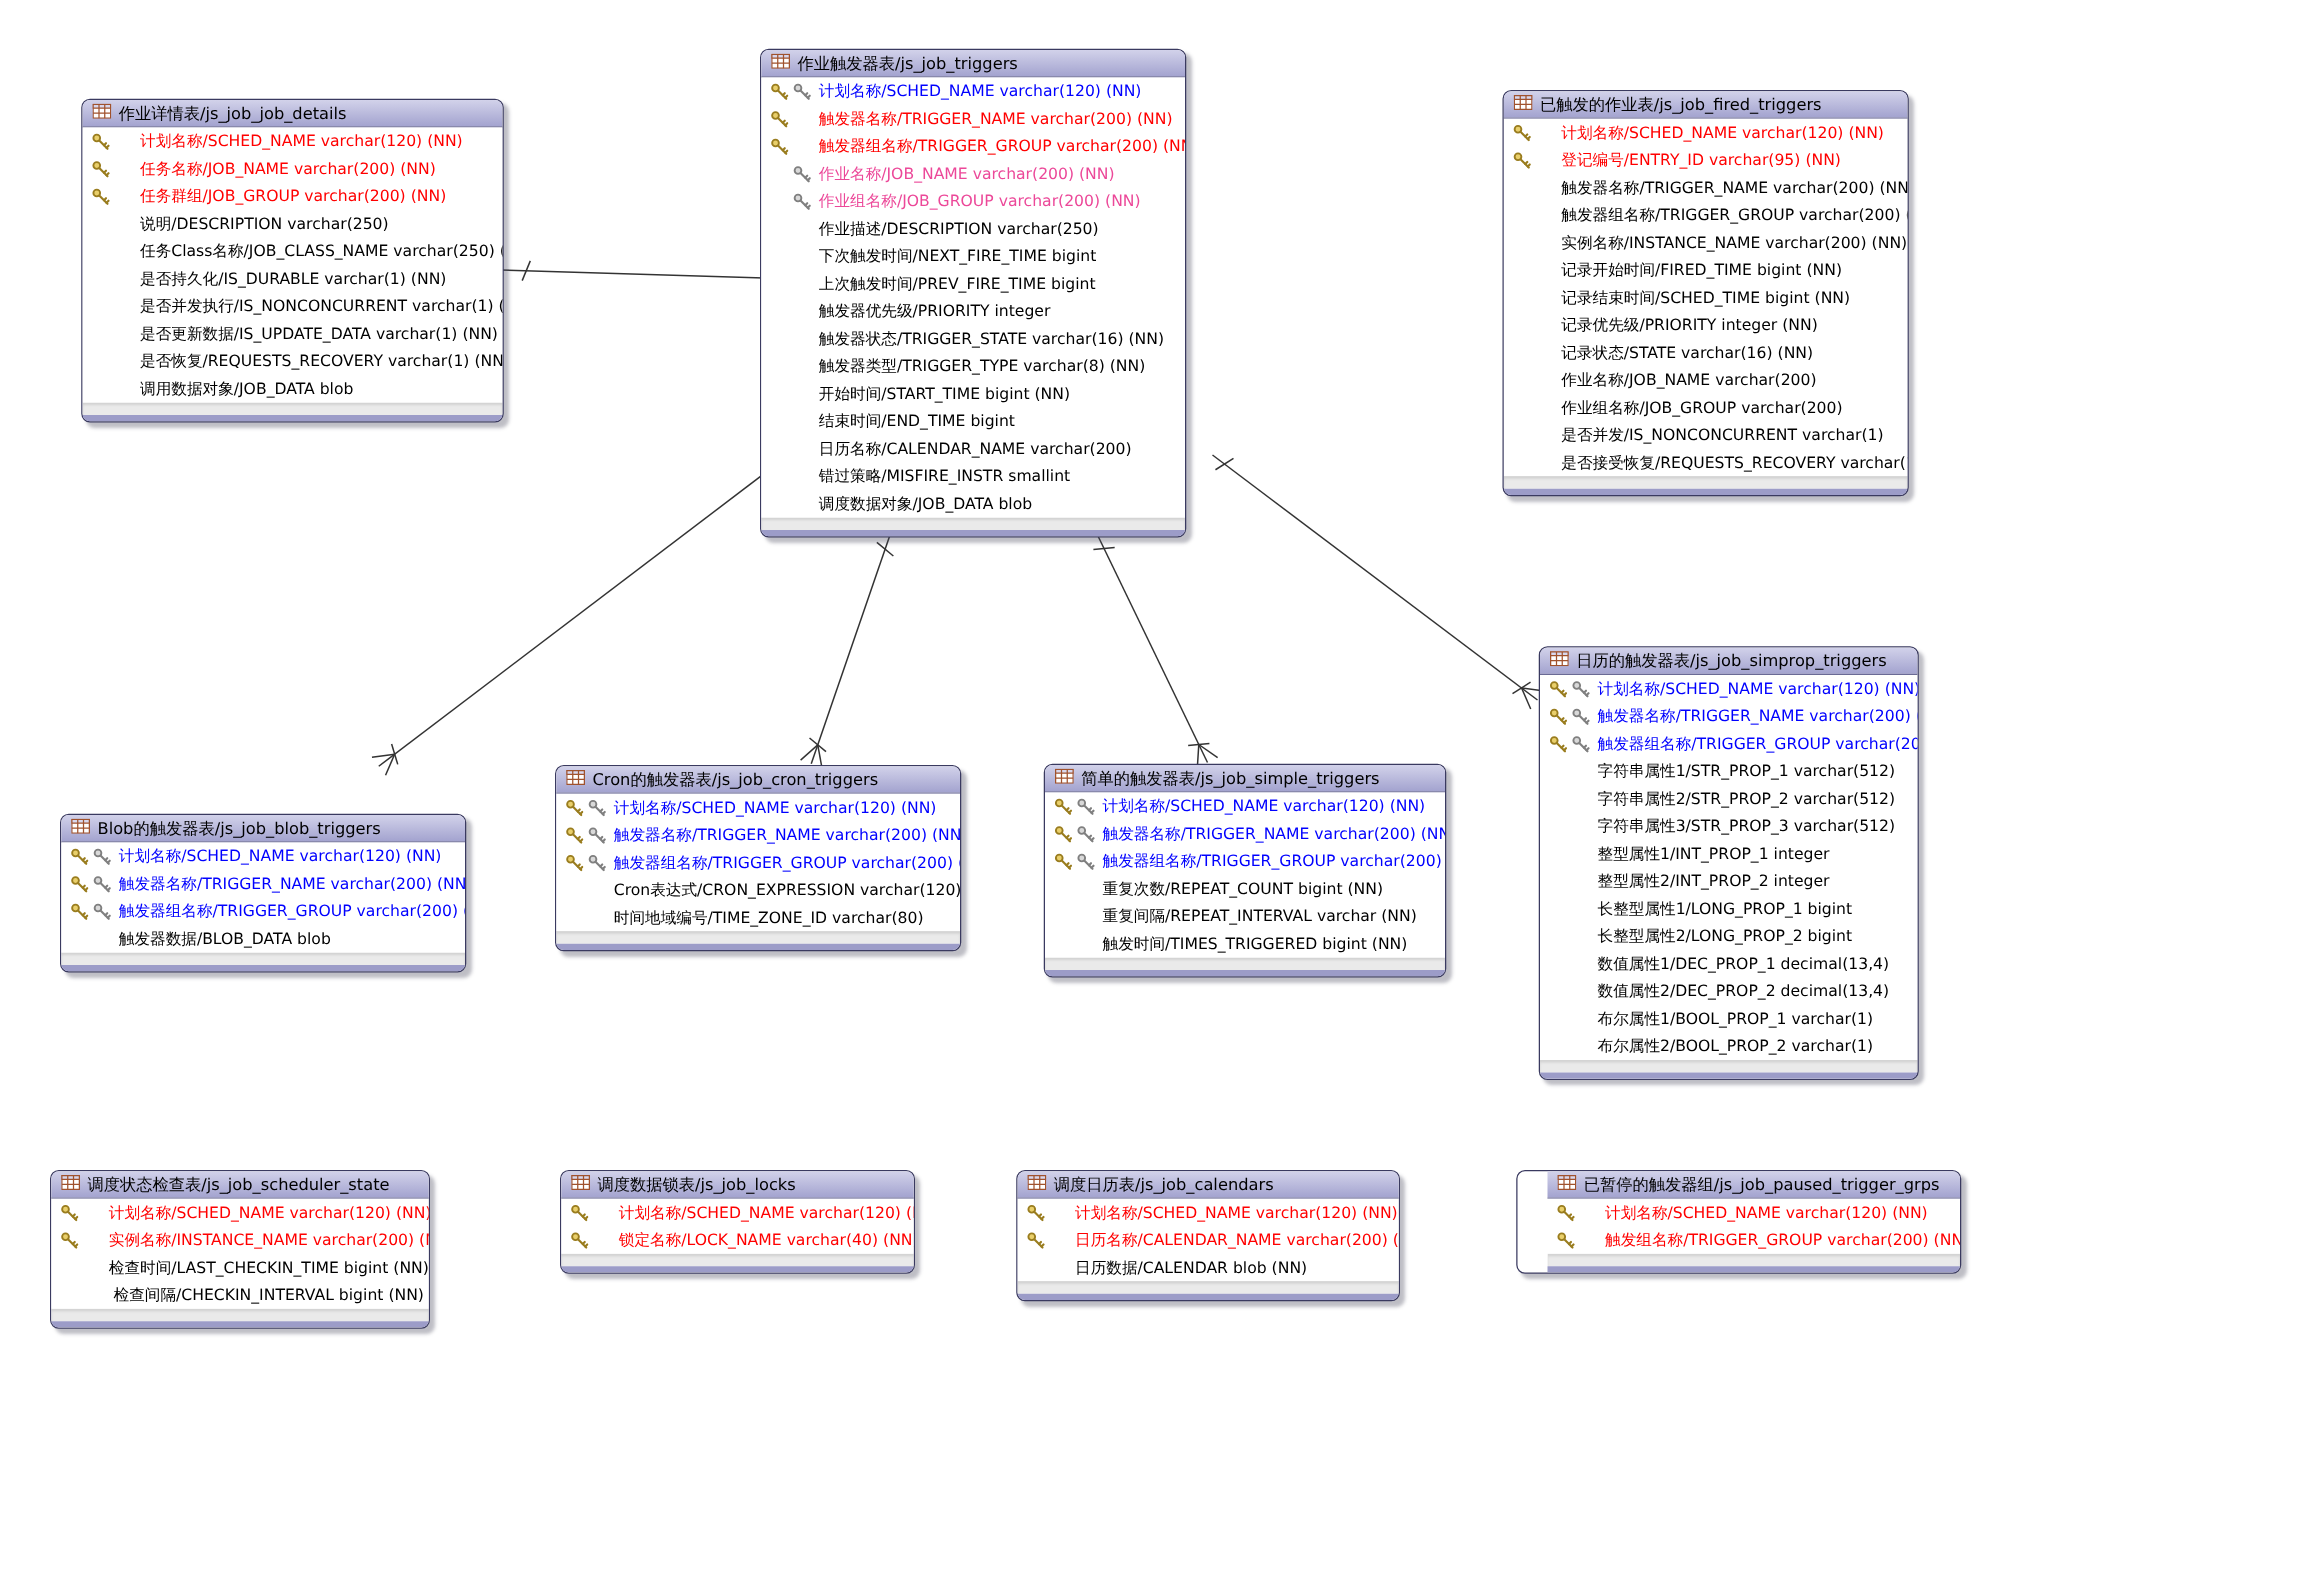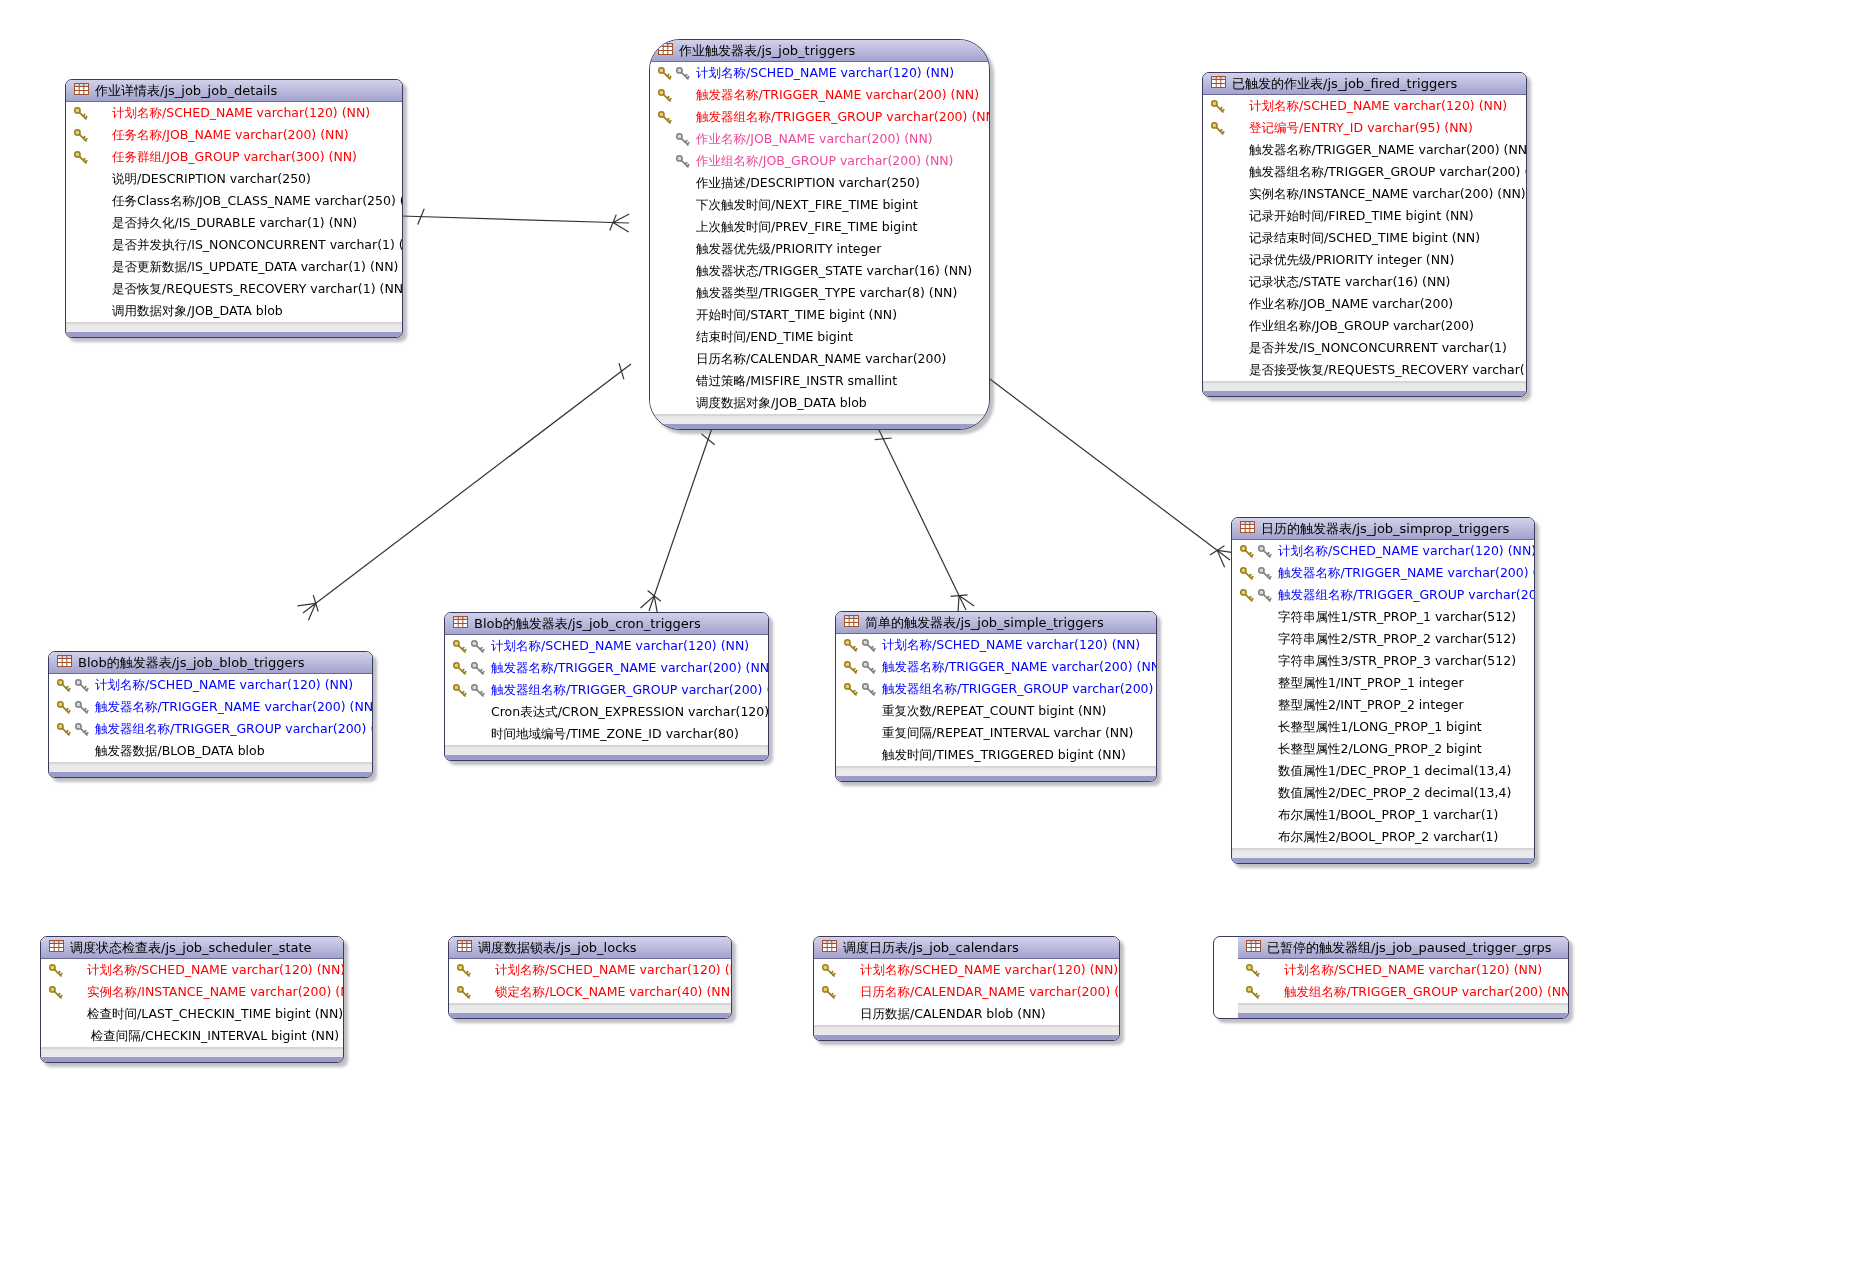--- a/index.html
+++ b/index.html
@@ -118,21 +118,21 @@
   <div class="field-row">
     <span class="key-slot slot1"><svg width="15" height="15" viewBox="0 0 15 15">
                 <circle cx="4.4" cy="4.4" r="2.7" fill="#e9cf6b" stroke="#9a7d1f" stroke-width="1.5"></circle>
                 <g stroke="#9a7d1f" stroke-width="1.7" stroke-linecap="round" fill="none">
                   <path d="M6.6 6.6 L13 13"></path>
                   <path d="M10.2 10.2 L11.8 8.6"></path>
                   <path d="M12.2 12.2 L13.8 10.6"></path>
                 </g>
               </svg></span>
     <span class="key-slot slot2"></span>
-    <span class="field-text f-red">任务群组/JOB_GROUP varchar(300) (NN)</span>
+    <span class="field-text f-red">任务群组/JOB_GROUP varchar(200) (NN)</span>
   </div>
 
   <div class="field-row">
     <span class="key-slot slot1"></span>
     <span class="key-slot slot2"></span>
     <span class="field-text f-black">说明/DESCRIPTION varchar(250)</span>
   </div>
 
   <div class="field-row">
     <span class="key-slot slot1"></span>
@@ -167,21 +167,21 @@
   <div class="field-row">
     <span class="key-slot slot1"></span>
     <span class="key-slot slot2"></span>
     <span class="field-text f-black">调用数据对象/JOB_DATA blob</span>
   </div>
 </div>
     <div class="table-footer"></div>
     <div class="table-bottombar"></div>
   </div>
 
-  <div class="table-card" style="left: 649px; top: 39px; width: 339px; border-radius: 31px;">
+  <div class="table-card" style="left: 608px; top: 39px; width: 339px;">
     <div class="table-header">
       <span class="table-icon"><svg width="15" height="12" viewBox="0 0 15 12">
               <rect x="0.5" y="0.5" width="14" height="11" fill="#ffffff" stroke="#a0522d"></rect>
               <rect x="0.5" y="0.5" width="14" height="3" fill="#d8d8ee" stroke="#a0522d"></rect>
               <g stroke="#a0522d" stroke-width="1">
                 <path d="M5.2 0.5 L5.2 11.5"></path>
                 <path d="M9.8 0.5 L9.8 11.5"></path>
                 <path d="M0.5 7.5 L14.5 7.5"></path>
               </g>
             </svg></span>
@@ -672,21 +672,21 @@
     <div class="table-header">
       <span class="table-icon"><svg width="15" height="12" viewBox="0 0 15 12">
               <rect x="0.5" y="0.5" width="14" height="11" fill="#ffffff" stroke="#a0522d"></rect>
               <rect x="0.5" y="0.5" width="14" height="3" fill="#d8d8ee" stroke="#a0522d"></rect>
               <g stroke="#a0522d" stroke-width="1">
                 <path d="M5.2 0.5 L5.2 11.5"></path>
                 <path d="M9.8 0.5 L9.8 11.5"></path>
                 <path d="M0.5 7.5 L14.5 7.5"></path>
               </g>
             </svg></span>
-      <span class="table-title">Blob的触发器表/js_job_cron_triggers</span>
+      <span class="table-title">Cron的触发器表/js_job_cron_triggers</span>
     </div>
     <div class="table-body">
   <div class="field-row">
     <span class="key-slot slot1"><svg width="15" height="15" viewBox="0 0 15 15">
                 <circle cx="4.4" cy="4.4" r="2.7" fill="#e9cf6b" stroke="#9a7d1f" stroke-width="1.5"></circle>
                 <g stroke="#9a7d1f" stroke-width="1.7" stroke-linecap="round" fill="none">
                   <path d="M6.6 6.6 L13 13"></path>
                   <path d="M10.2 10.2 L11.8 8.6"></path>
                   <path d="M12.2 12.2 L13.8 10.6"></path>
                 </g>

